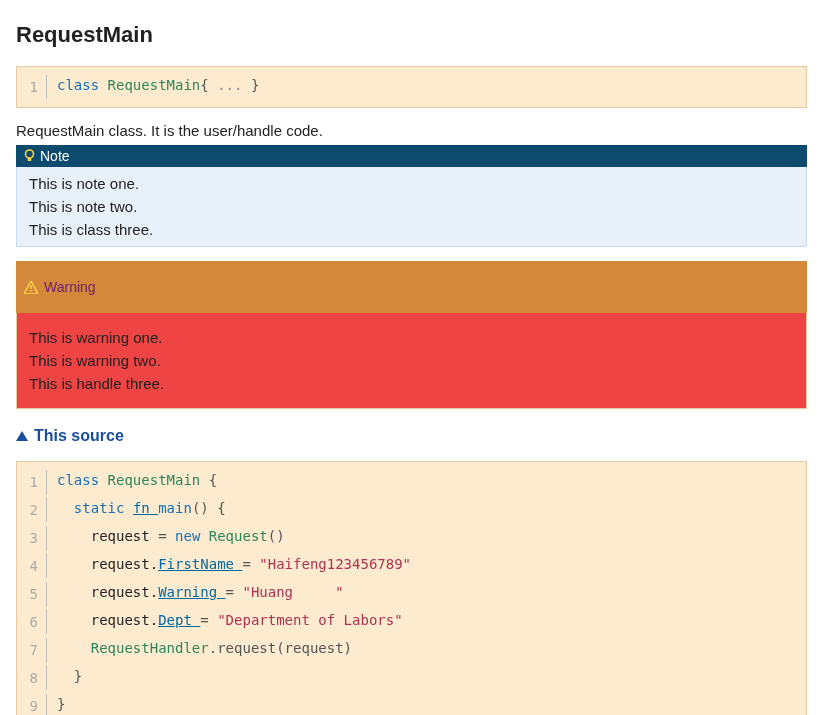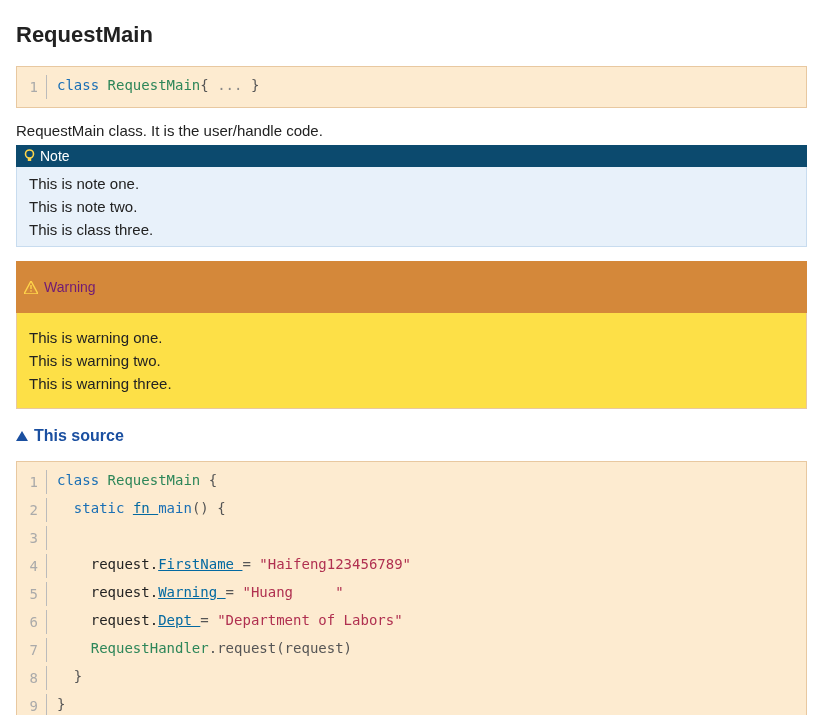--- a/index.html
+++ b/index.html
@@ -89,21 +89,21 @@
       background: #d4883a;
       color: #701a75;
       font-size: 14px;
       padding: 18px 8px;
       display: flex;
       align-items: center;
       gap: 6px;
     }
     .warn-icon svg { display: block; }
     .warning-body {
-      background: #fde047;
+      background: #ef4444;
       padding: 10px 12px;
       border: 1px solid #e8c8a0;
       border-top: none;
     }
     .warning-body p {
       margin: 6px 0;
     }
     .show-source {
       color: #1a4fa0;
       font-weight: bold;
@@ -156,21 +156,21 @@
         <polygon points="7,0 14,13 0,13" fill="none" stroke="#ffd54a" stroke-width="1.4"></polygon>
         <rect x="6.3" y="4" width="1.4" height="4" fill="#ffd54a"></rect>
         <rect x="6.3" y="9.3" width="1.4" height="1.4" fill="#ffd54a"></rect>
       </svg>
     </span>
     <span>Warning</span>
   </div>
   <div class="warning-body" id="warning-body">
       <p>This is warning one.</p>
       <p>This is warning two.</p>
-      <p>This is warning three.</p>
+      <p>This is handle three.</p>
     </div>
 </div>
 
 <div class="show-source">
   <span class="tri-icon">
     <svg width="12" height="10" viewBox="0 0 12 10">
       <polygon points="6,0 12,10 0,10" fill="#1a4fa0"></polygon>
     </svg>
   </span>
   <span>This source</span>
@@ -182,20 +182,21 @@
 <div class="code-line">
       <div class="lineno">1</div>
       <div class="code-content"><span class="kw">class </span><span class="type">RequestMain </span><span class="punct">{</span></div>
     </div>
     <div class="code-line">
       <div class="lineno">2</div>
       <div class="code-content"><span>  </span><span class="kw">static </span><span class="prop">fn </span><span class="kw">main</span><span class="punct">() {</span></div>
     </div>
     <div class="code-line">
       <div class="lineno">3</div>
+      <div class="code-content"><span>    request </span><span class="punct">=</span><span> </span><span class="kw">new </span><span class="type">Request</span><span class="punct">()</span></div>
     </div>
     <div class="code-line">
       <div class="lineno">4</div>
       <div class="code-content"><span>    request.</span><span class="prop">FirstName </span><span class="punct">=</span><span> </span><span class="str">"Haifeng123456789"</span></div>
     </div>
     <div class="code-line">
       <div class="lineno">5</div>
       <div class="code-content"><span>    request.</span><span class="prop">Warning </span><span class="punct">=</span><span> </span><span class="str">"Huang     "</span></div>
     </div>
     <div class="code-line">

